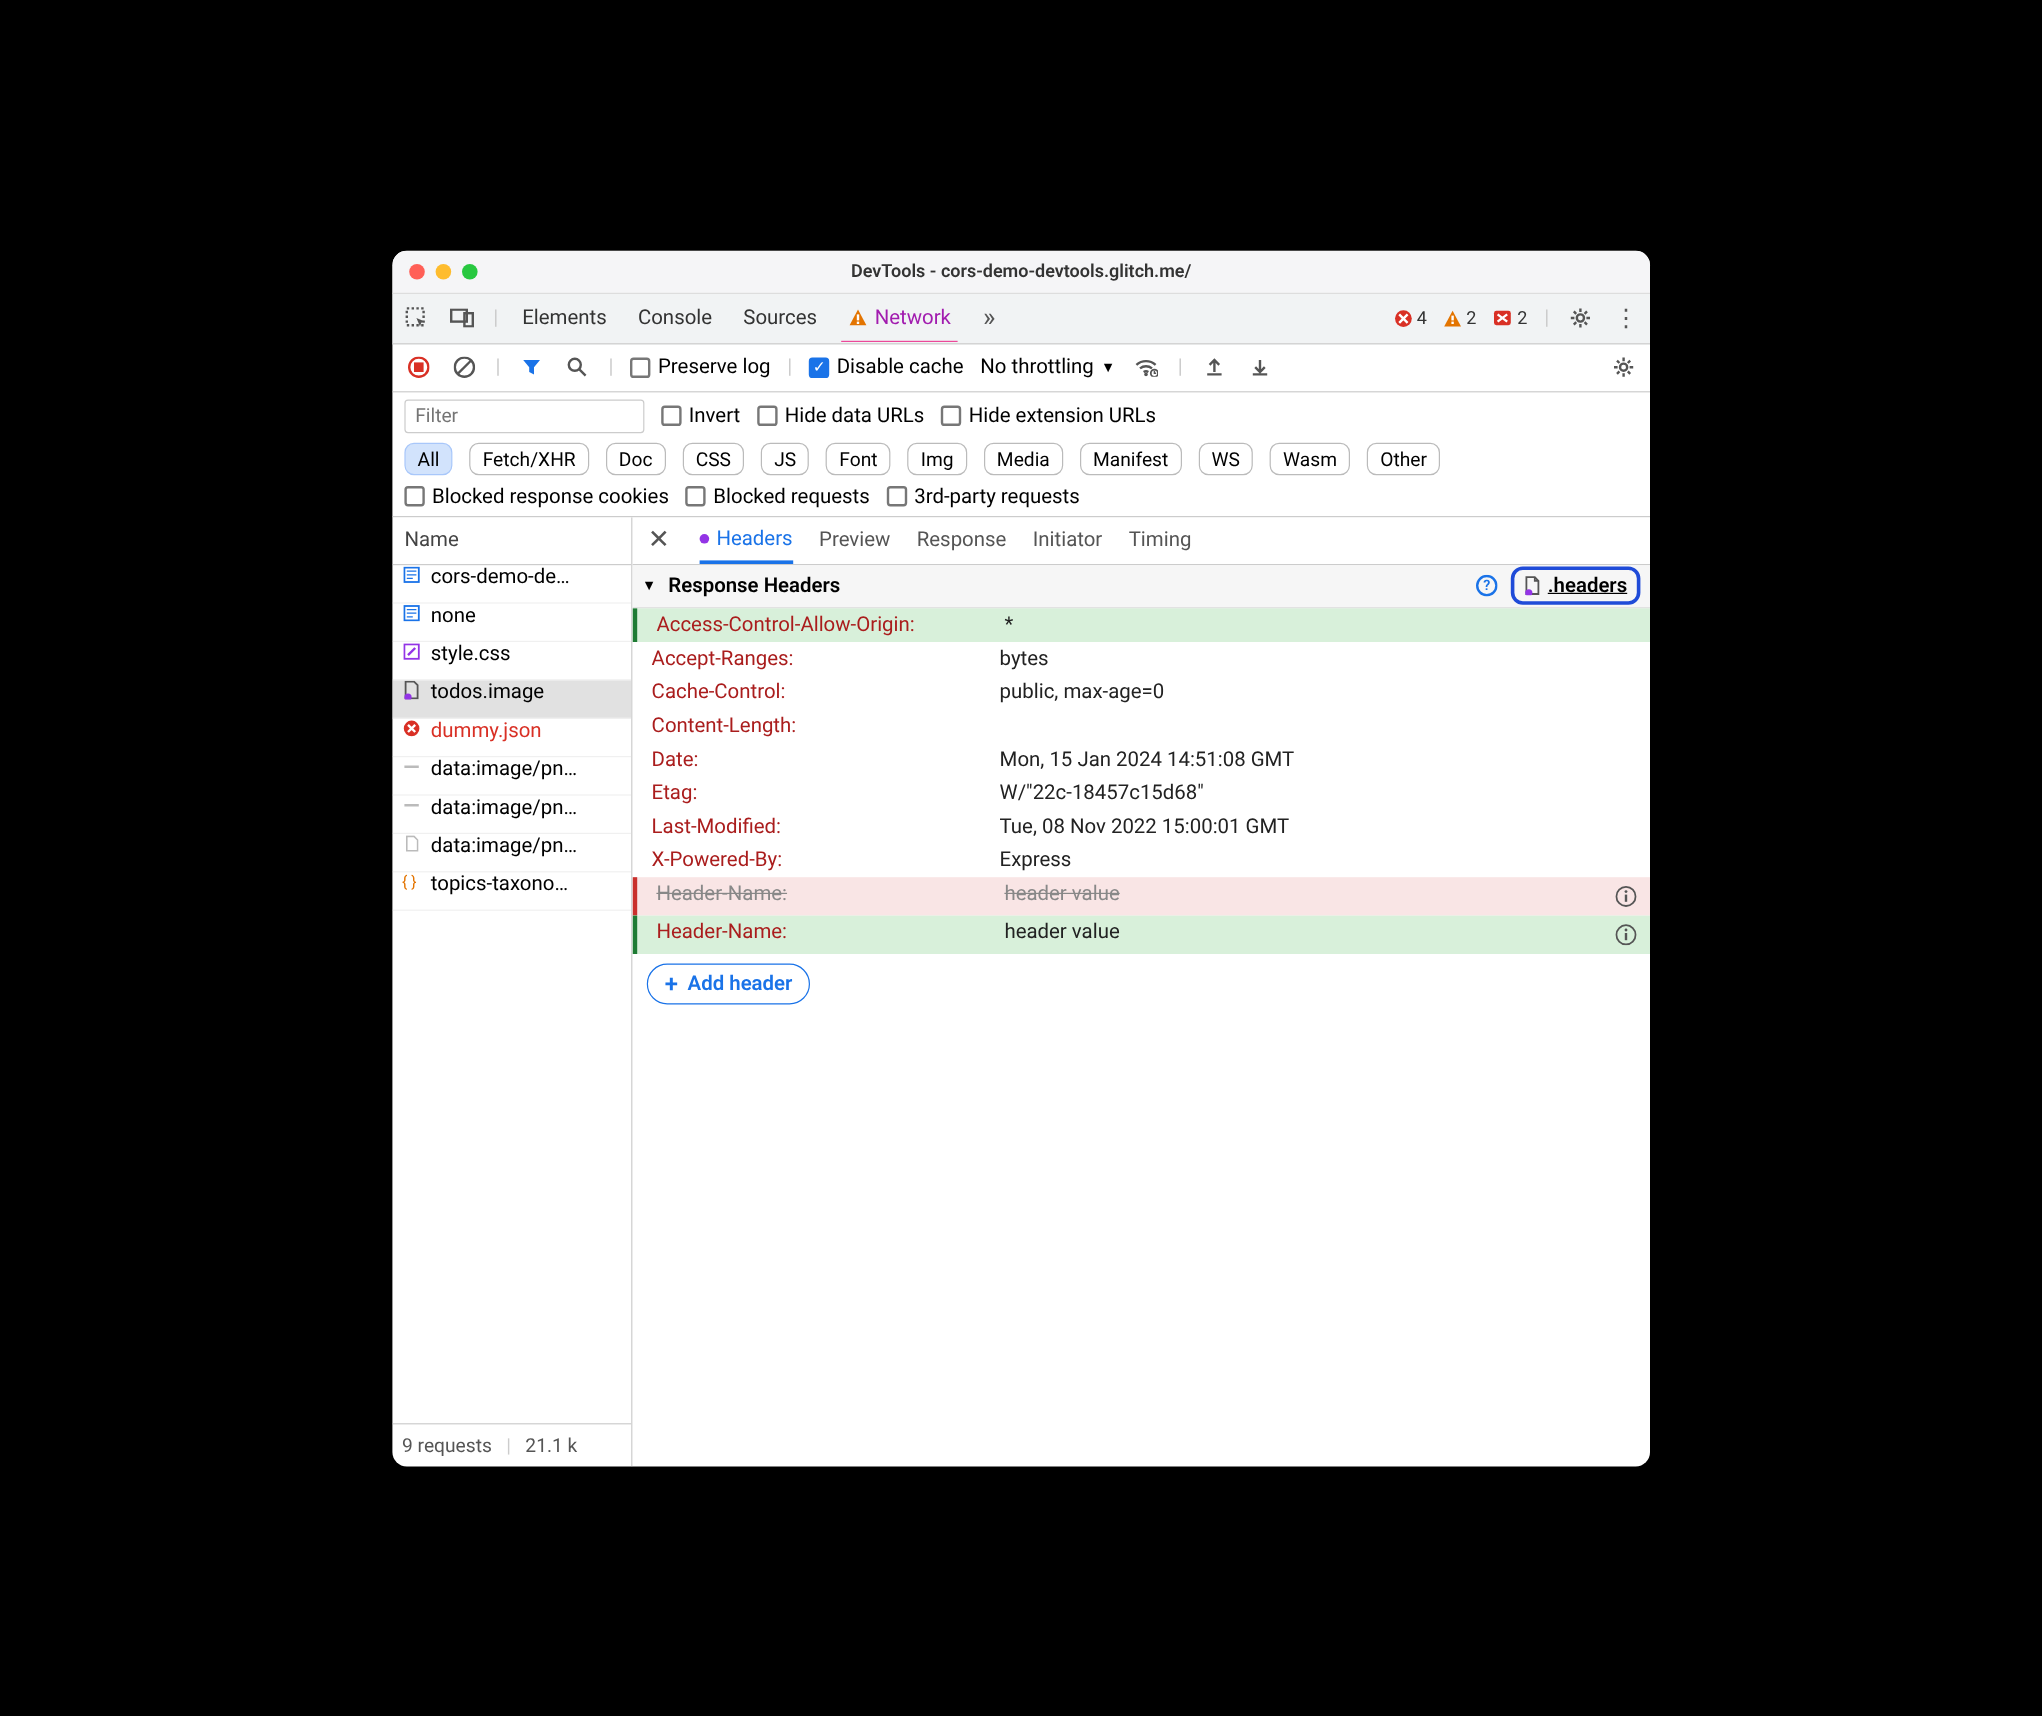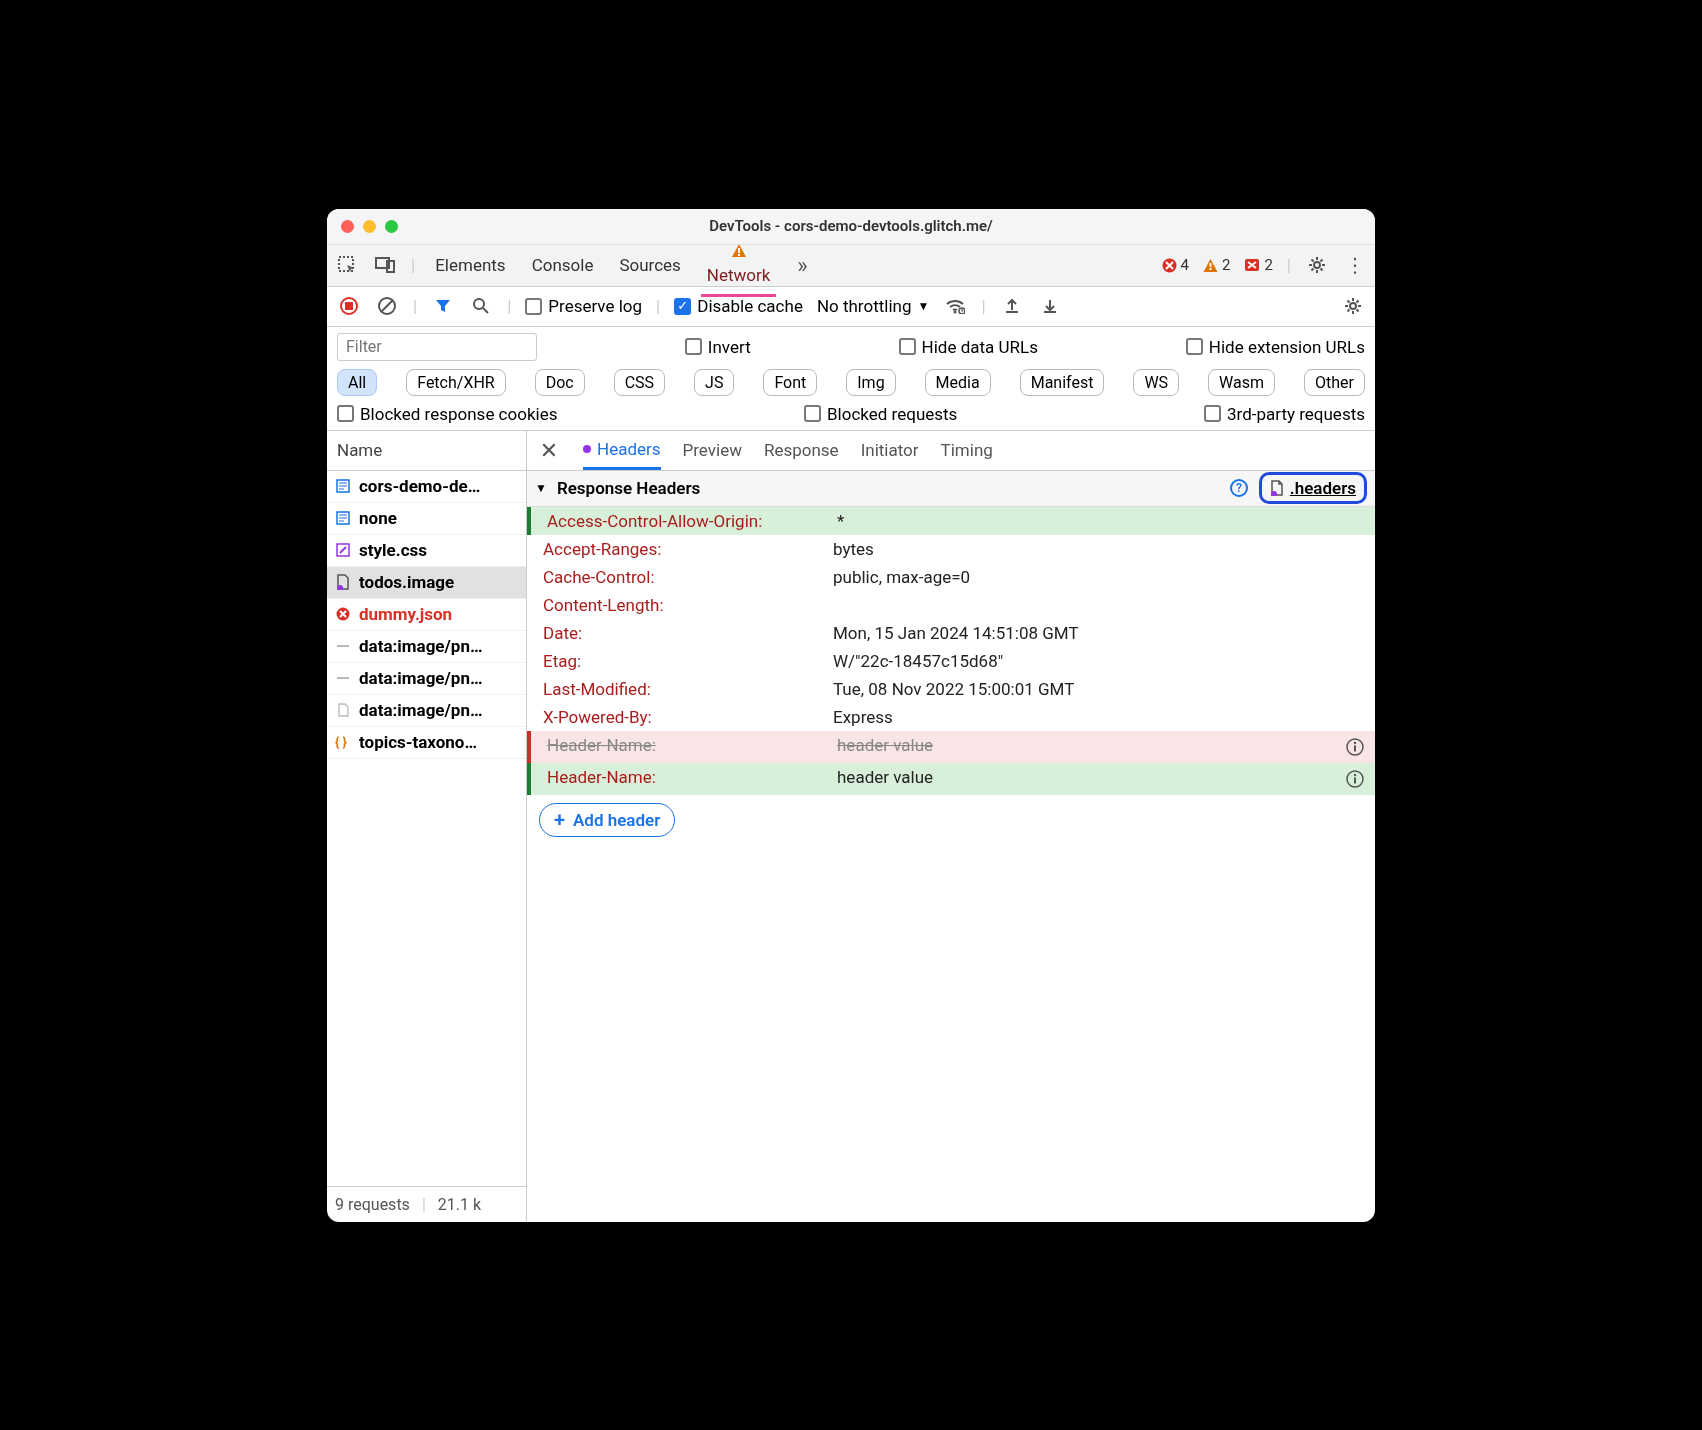--- a/index.html
+++ b/index.html
@@ -4,38 +4,38 @@
 <style>
 * { box-sizing:border-box; margin:0; padding:0; font-family:-apple-system,BlinkMacSystemFont,"Segoe UI",Roboto,sans-serif; }
 body { background:#000; display:flex; align-items:center; justify-content:center; width:1702px; height:1430px; }
 .window { width:1048px; height:1013px; background:#fff; border-radius:12px; overflow:hidden; display:flex; flex-direction:column; box-shadow:0 12px 36px rgba(0,0,0,.5); }
 .titlebar { height:36px; background:#f5f5f7; display:flex; align-items:center; padding:0 14px; border-bottom:1px solid #ddd; font-size:15px; position:relative; }
 .traffic { display:flex; gap:9px; }
 .dot { width:13px; height:13px; border-radius:50%; }
 .title { position:absolute; left:50%; transform:translateX(-50%); font-weight:600; color:#333; font-size:15px; }
 .tabbar { height:42px; background:#f1f3f4; border-bottom:1px solid #ccc; display:flex; align-items:center; padding:0 8px; gap:14px; font-size:17px; color:#333; }
 .tab { padding:9px 6px; cursor:pointer; display:flex; align-items:center; gap:6px; }
-.tab.active { color:#7f1d1d; border-bottom:3px solid #ec4899; margin-bottom:-1px;flex-direction:column; }
+.tab.active { color:#a21caf; border-bottom:1px solid #ec4899; margin-bottom:-1px; }
 .iconbtn { width:24px; height:24px; display:inline-flex; align-items:center; justify-content:center; color:#555; cursor:pointer; }
 .spacer { flex:1; }
 .badge { display:inline-flex; align-items:center; gap:4px; font-size:15px; }
 .nettoolbar { height:40px; border-bottom:1px solid #ccc; display:flex; align-items:center; padding:0 10px; gap:14px; font-size:17px; }
 .chk { width:17px; height:17px; border:2px solid #777; border-radius:3px; display:inline-block; vertical-align:middle; }
 .chk.on { background:#1a73e8; border-color:#1a73e8; position:relative; }
 .chk.on::after { content:'✓'; color:#fff; font-size:13px; position:absolute; top:-2px; left:1px; }
 .filterbar { padding:6px 10px; border-bottom:1px solid #ccc; display:flex; flex-direction:column; gap:8px; }
-.fr { display:flex; align-items:center; gap:14px; flex-wrap:wrap; font-size:17px;justify-content:space-between; }
+.fr { display:flex; align-items:center; gap:14px; flex-wrap:wrap; font-size:17px; }
 .filterbox { width:200px; height:28px; border:1px solid #ccc; border-radius:3px; padding:0 8px; font-size:16px; color:#888; }
 .chip { padding:3px 10px; border:1px solid #bbb; border-radius:8px; font-size:16px; background:#fff; cursor:pointer; }
 .chip.on { background:#d2e3fc; border-color:#a8c7fa; }
 .content { flex:1; display:flex; overflow:hidden; }
 .sidebar { width:200px; border-right:1px solid #ccc; display:flex; flex-direction:column; }
 .sidehead { height:40px; border-bottom:1px solid #ccc; display:flex; align-items:center; padding:0 10px; font-size:17px; color:#444; }
 .reqlist { flex:1; overflow:auto; }
-.reqitem { height:32px; display:flex; align-items:center; gap:8px; padding:0 8px; font-size:17px; border-bottom:1px solid #f0f0f0; cursor:pointer; white-space:nowrap; overflow:hidden;font-weight:bold; }
+.reqitem { height:32px; display:flex; gap:8px; padding:0 8px; font-size:17px; border-bottom:1px solid #f0f0f0; cursor:pointer; white-space:nowrap; overflow:hidden; }
 .reqitem.sel { background:#e1e1e1; }
 .reqicon { width:16px; height:16px; flex-shrink:0; display:inline-flex; align-items:center; justify-content:center; }
 .sidefoot { height:36px; border-top:1px solid #ccc; display:flex; align-items:center; padding:0 8px; font-size:16px; color:#555; gap:12px; }
 .detail { flex:1; display:flex; flex-direction:column; overflow:hidden; }
 .dtabs { height:40px; border-bottom:1px solid #ccc; display:flex; align-items:center; gap:22px; padding:0 10px; font-size:17px; color:#555; }
 .dtab { padding:8px 0; cursor:pointer; display:flex; align-items:center; gap:6px; }
 .dtab.active { color:#1a73e8; border-bottom:3px solid #1a73e8; margin-bottom:-1px; }
 .section { flex:1; overflow:auto; }
 .sechead { height:36px; background:#f6f6f6; border-bottom:1px solid #ddd; display:flex; align-items:center; padding:0 8px; font-size:17px; font-weight:600; gap:10px; }
 .sechead .links { margin-left:auto; display:flex; align-items:center; gap:8px; }

